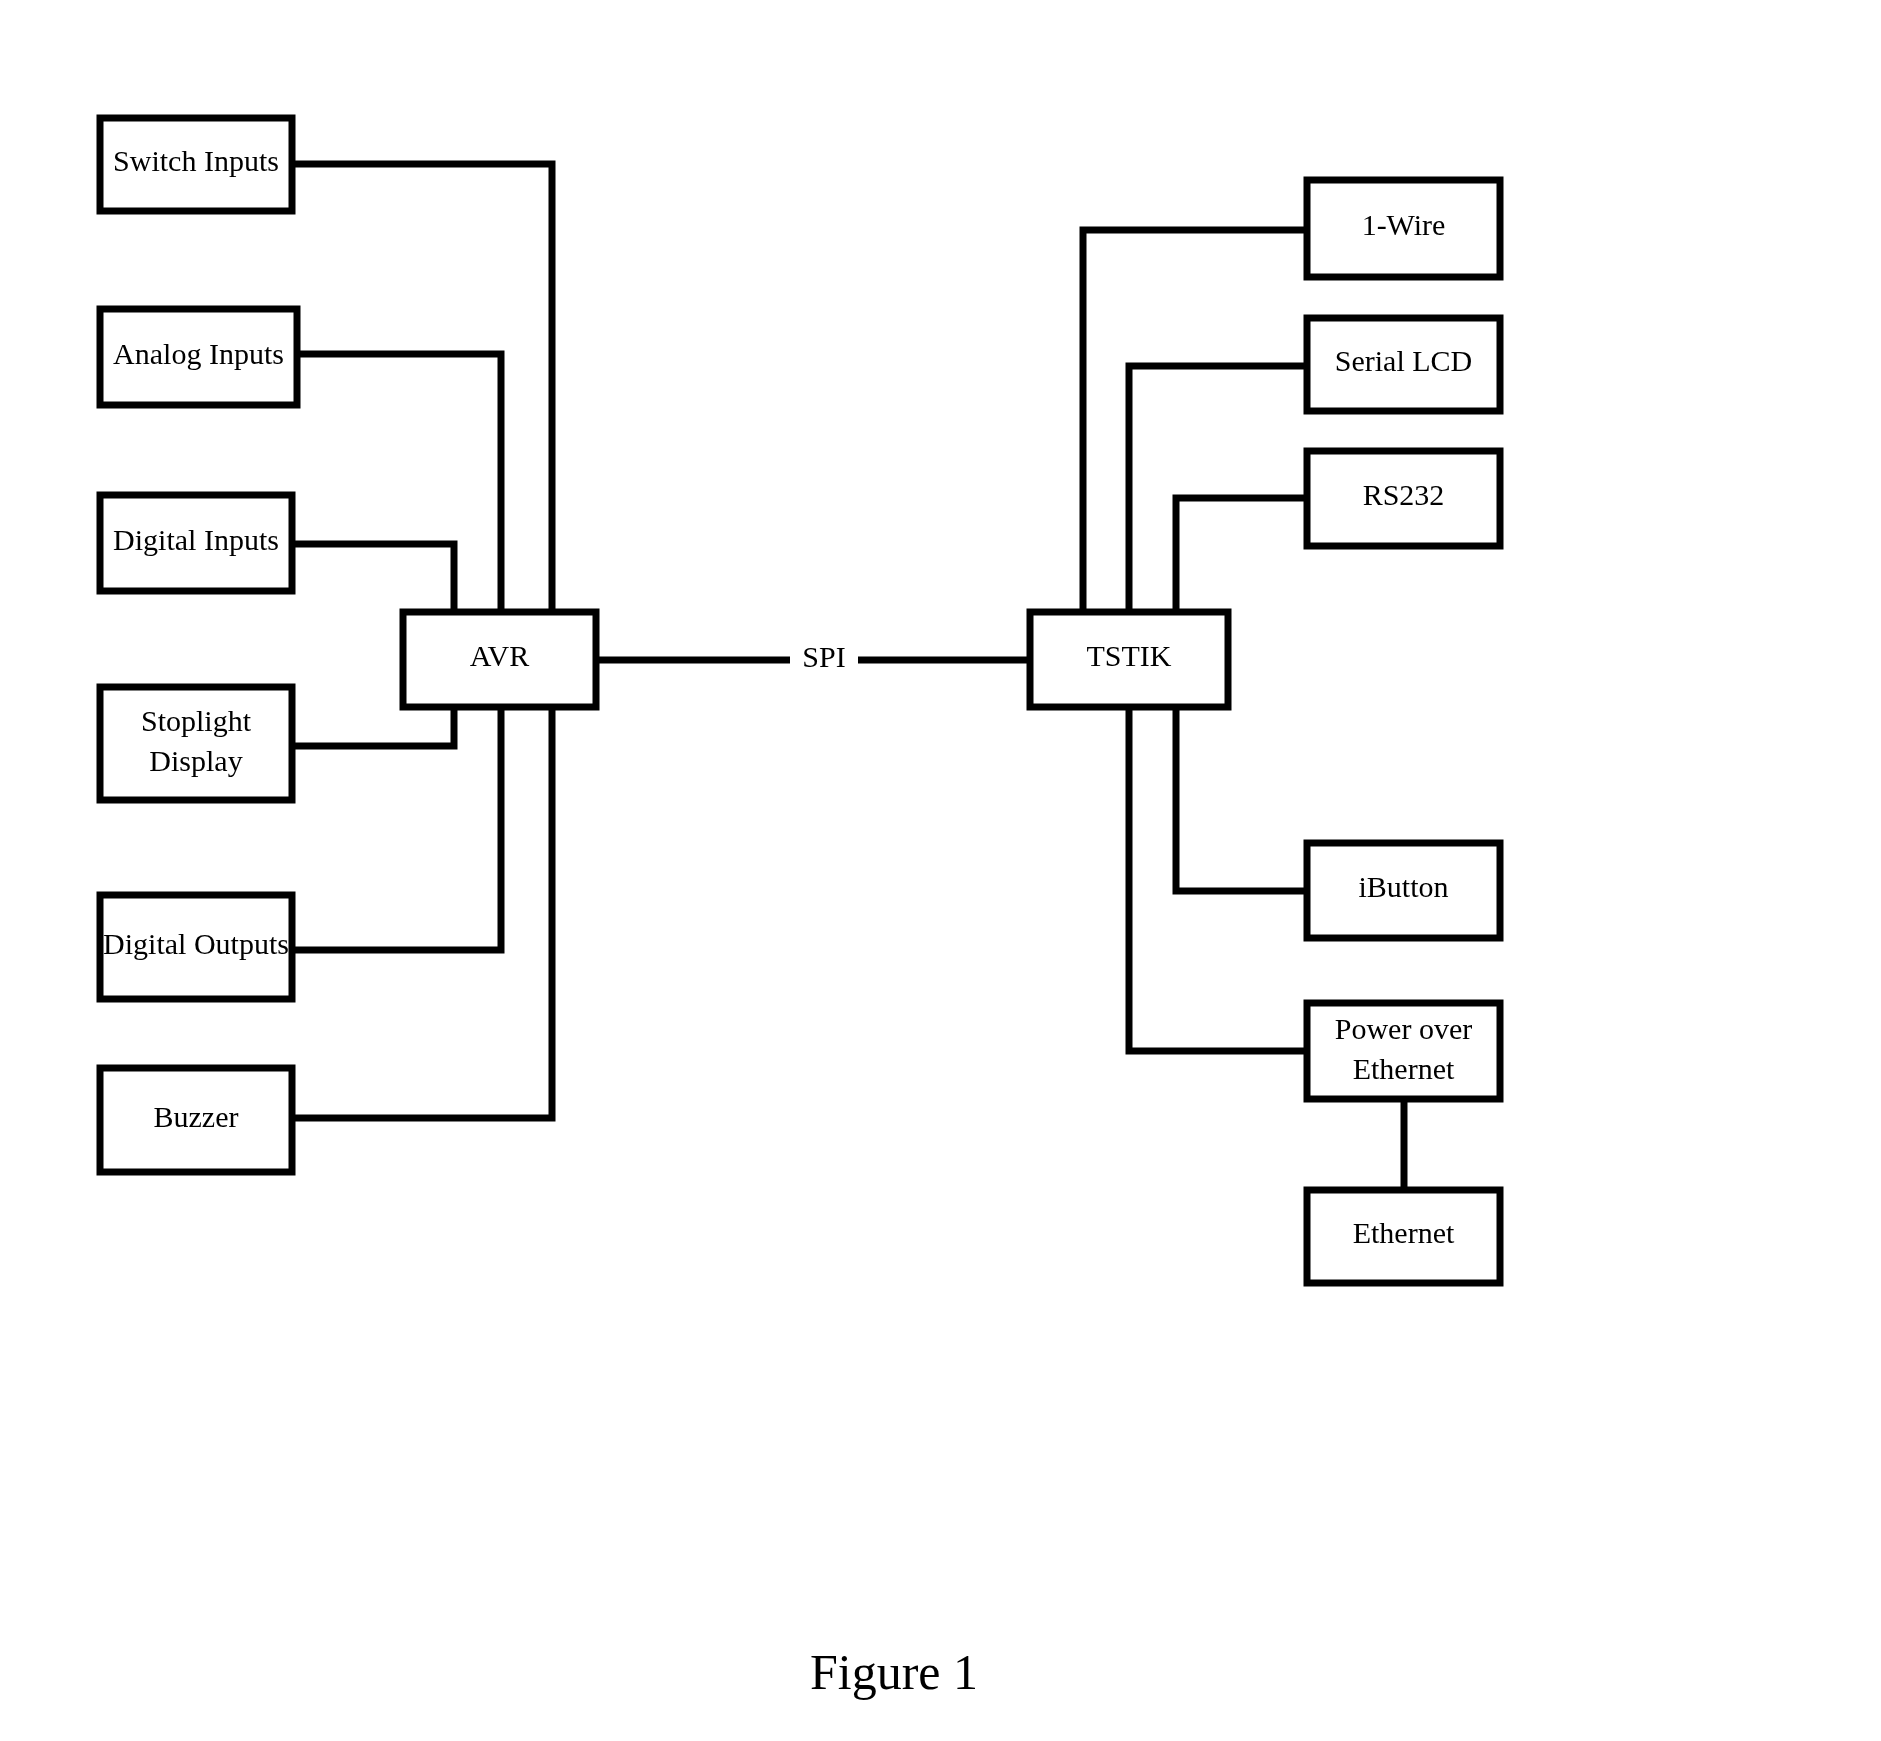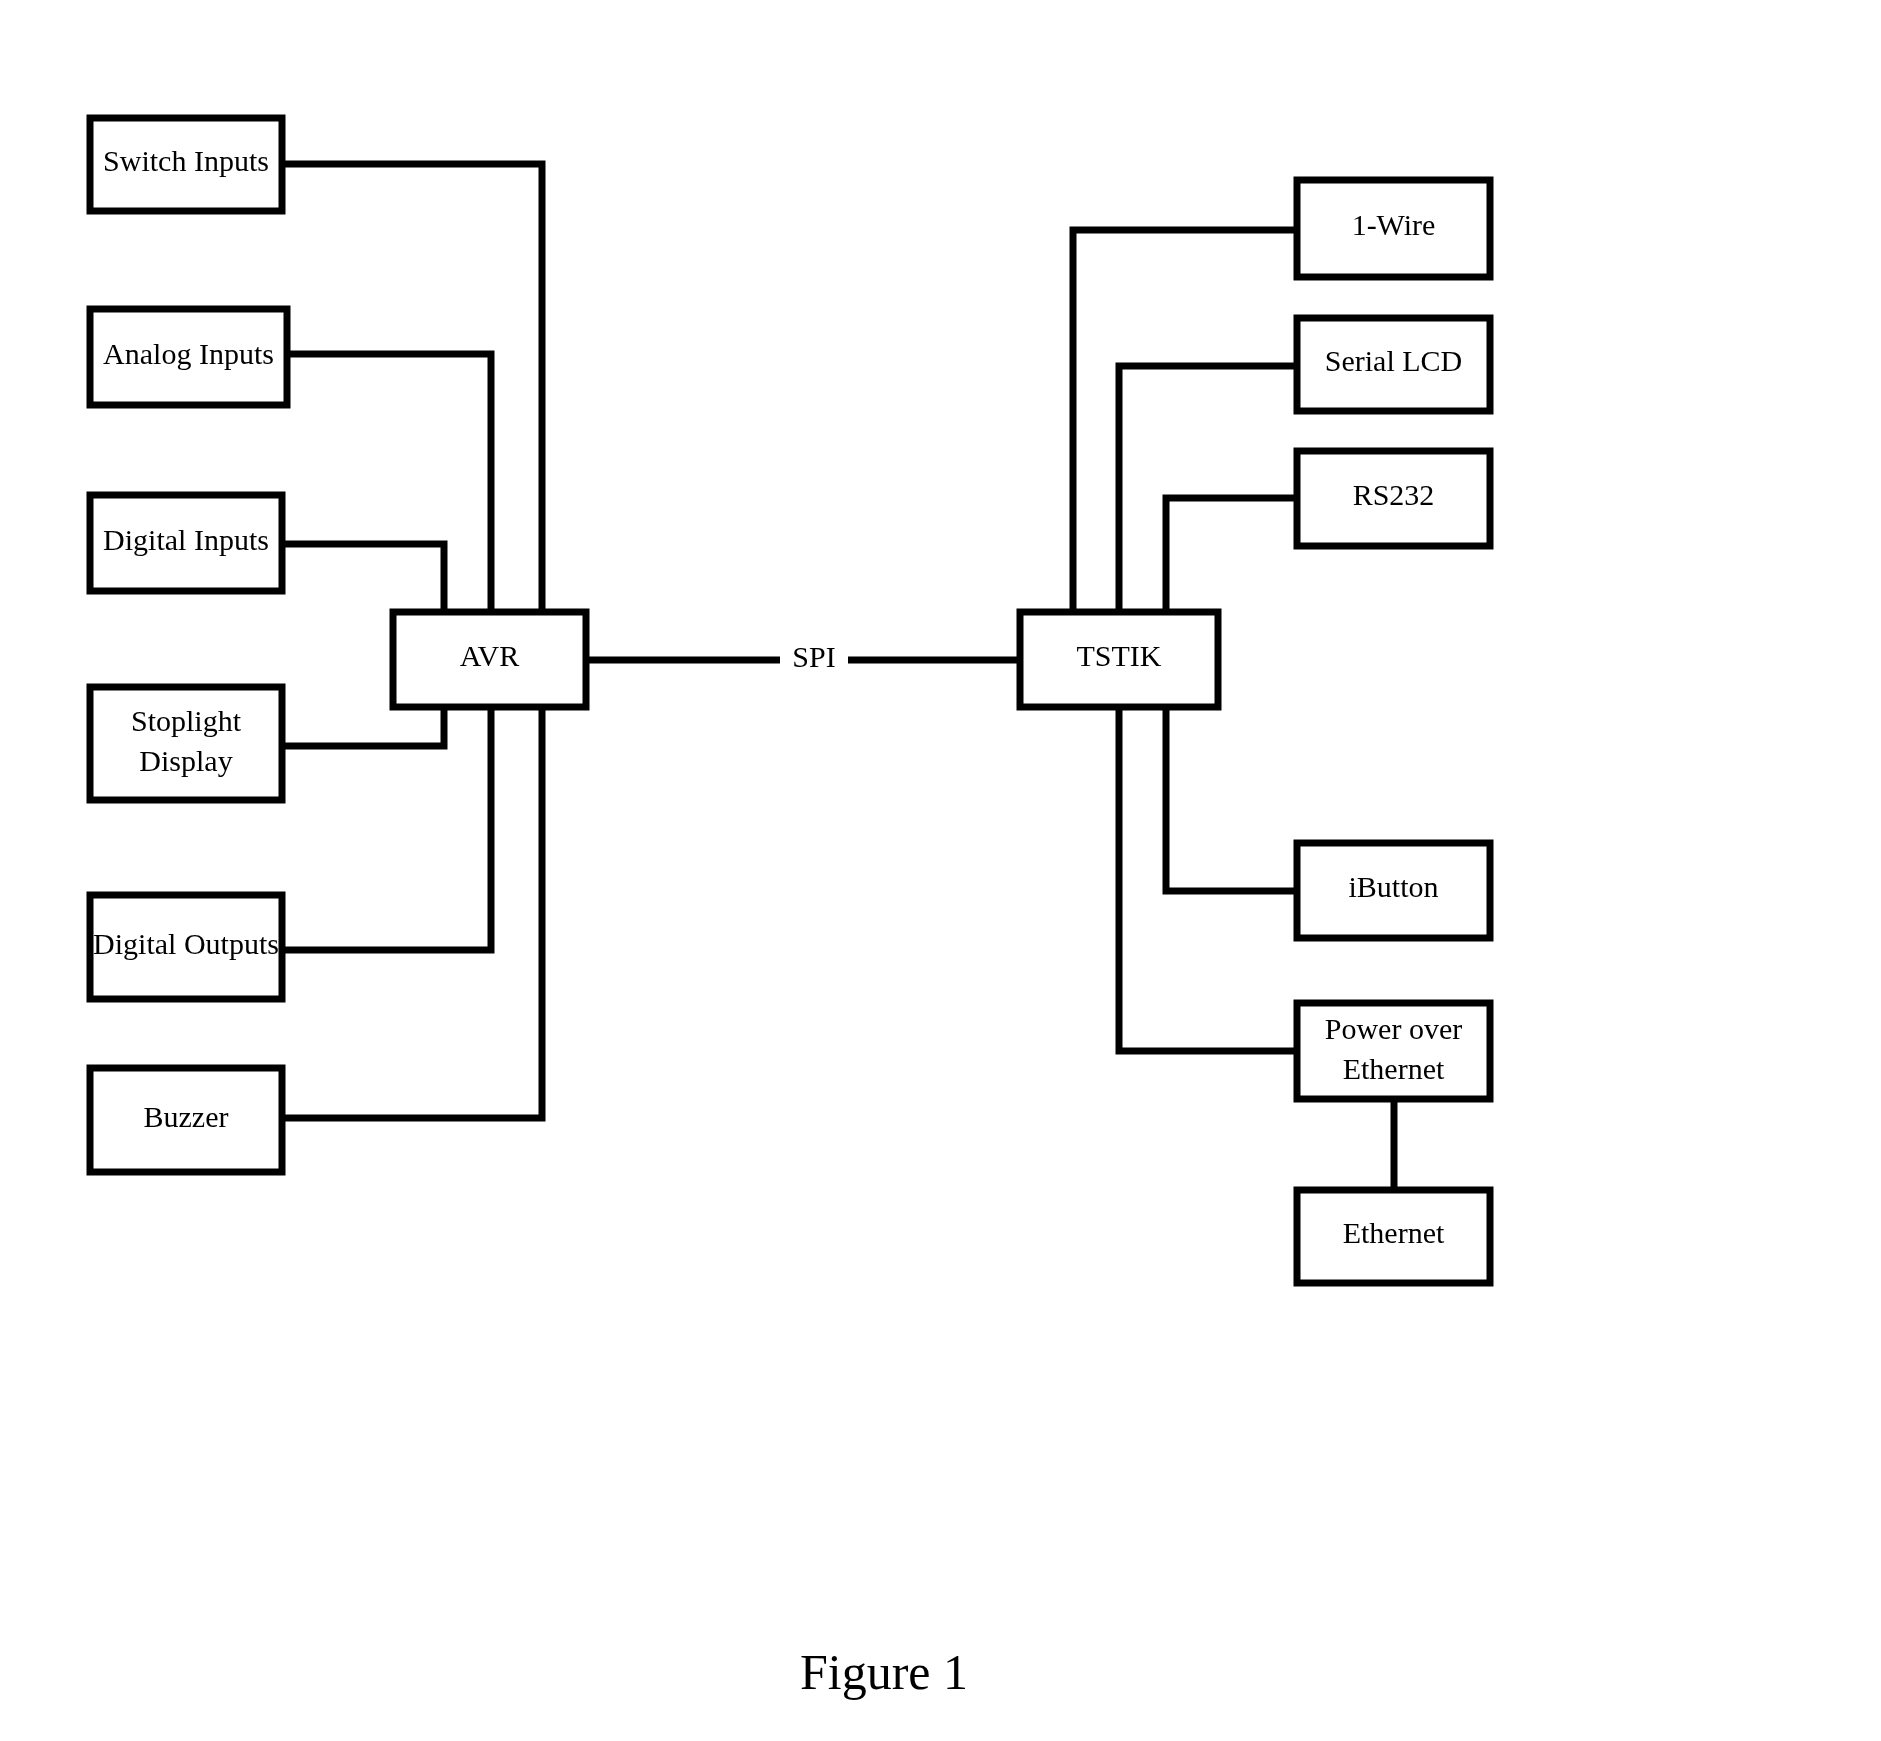--- a/index.html
+++ b/index.html
@@ -9,21 +9,21 @@
   }
   body {
     width: 1881px;
     height: 1741px;
     position: relative;
     font-family: "Liberation Serif", "DejaVu Serif", serif;
     overflow: hidden;
   }
   #figure-root {
     position: absolute;
-    left: 4px; top: 0;
+    left: 14px; top: 0;
     width: 1666px;
     height: 1741px;
     border-radius: 20px;
   }
   svg.diagram {
     display: block;
     width: 1881px;
     height: 1741px;
   }
   .node-rect {

